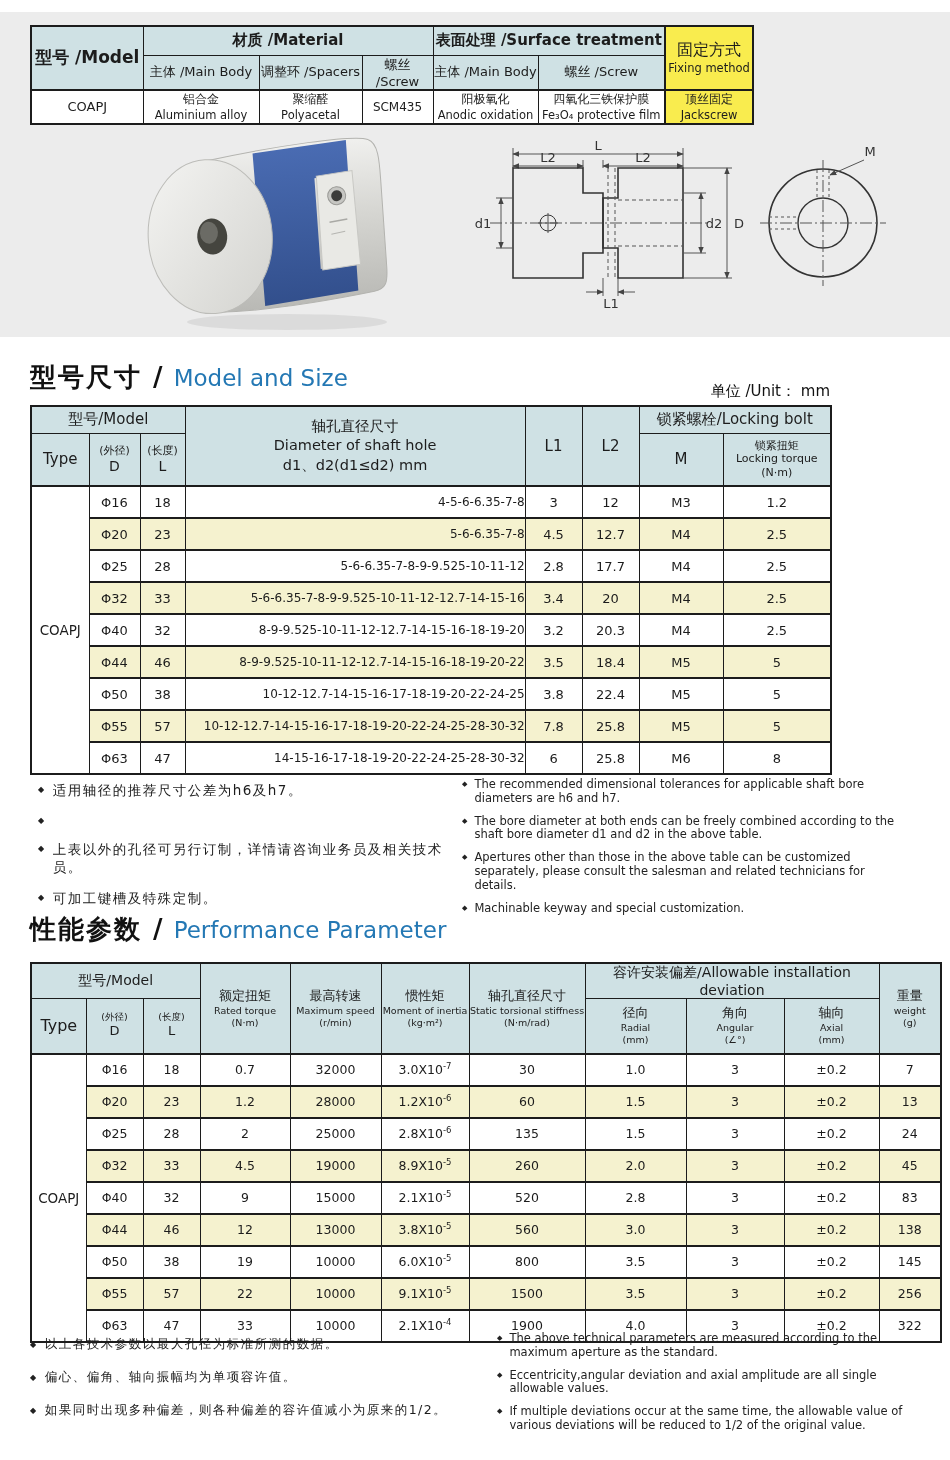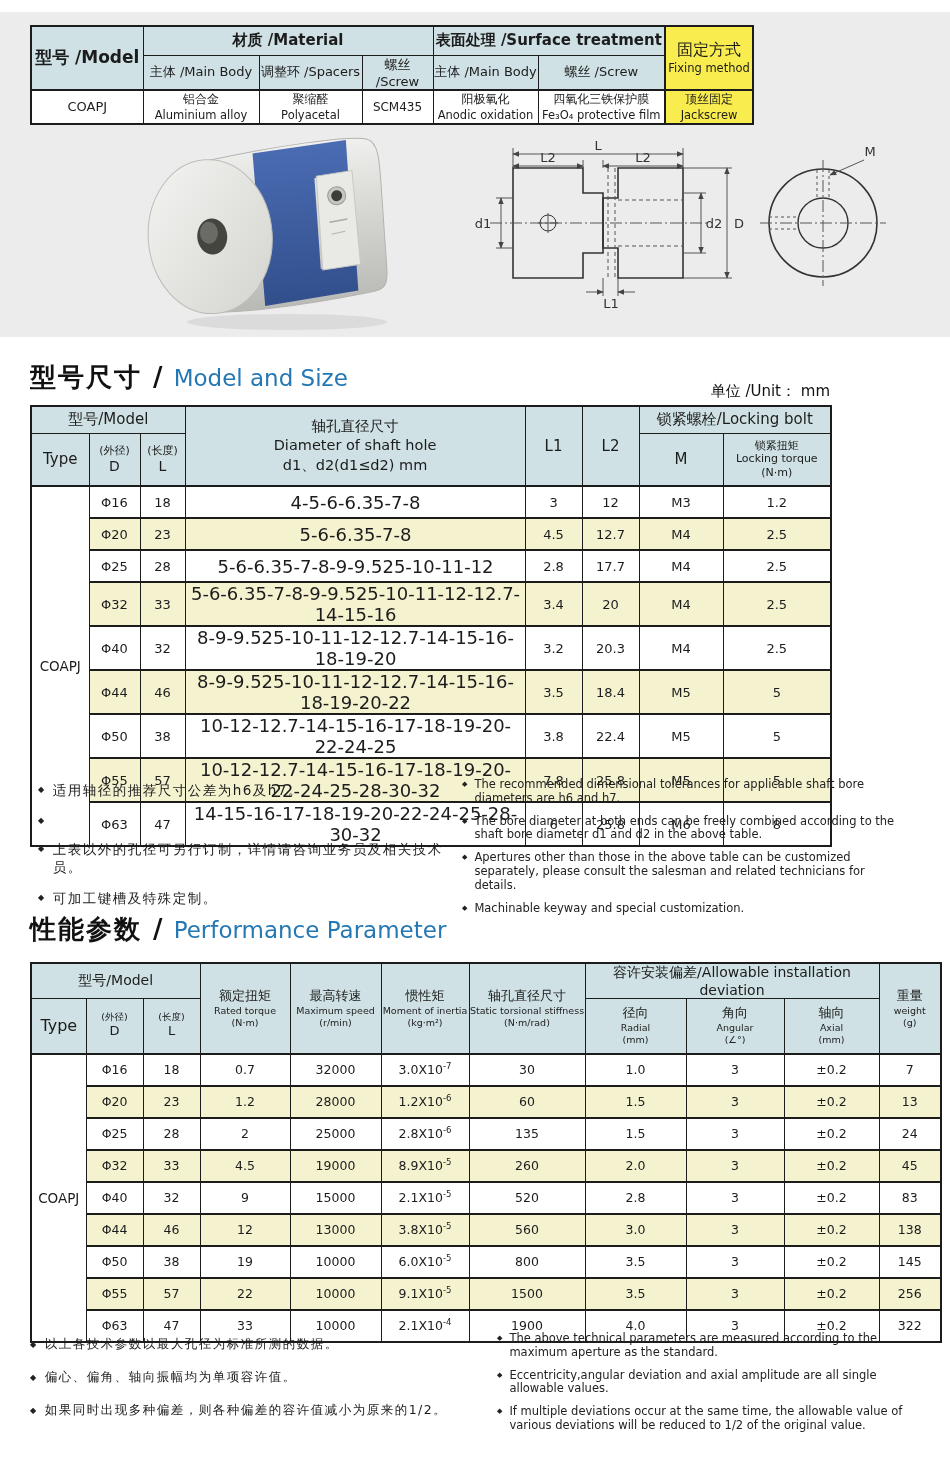--- a/index.html
+++ b/index.html
@@ -41,21 +41,21 @@
   .section-title{left:30px;white-space:nowrap;}
   .section-title .zh{font-size:26px;font-weight:bold;color:#111;letter-spacing:2px;}
   .section-title .en{font-size:23px;color:var(--tb);margin-left:4px;}
   .unit-label{left:600px;top:382px;width:230px;text-align:right;font-size:15px;color:#111;}
 
   
   .dim-table thead th{background:var(--hdr);font-weight:normal;}
   .dim-table tbody td{border-top:2px solid var(--bd);font-size:13px;height:32px;background:#fff;}
   .dim-table tbody tr.stripe td{background:var(--ys);}
   .dim-table tbody td.type-cell{background:#fff;font-size:13.5px;}
-  .dim-table tbody td.left{text-align:center;padding-left:1px;font-size:18px;}
+  .dim-table tbody td.left{text-align:right;padding-left:1px;font-size:12px;}
   .size-table{left:30px;top:405px;width:800px;}
   .size-table .r1 th{height:27px;font-size:15px;}
   .size-table .r2 th{height:53px;font-size:15px;}
   .size-table .small{font-size:11px;display:block;line-height:1.25;}
   .size-table .mid{font-size:14px;display:block;line-height:1.2;}
   .size-table .shaft-head div{line-height:1.35;font-size:14.5px;}
   .perf-table{left:30px;top:962px;width:910px;}
   .perf-table .r1 th{height:28px;font-size:14px;}
   .perf-table .r2 th{height:55px;}
   .perf-table th .zh{display:block;font-size:13px;line-height:1.3;}

